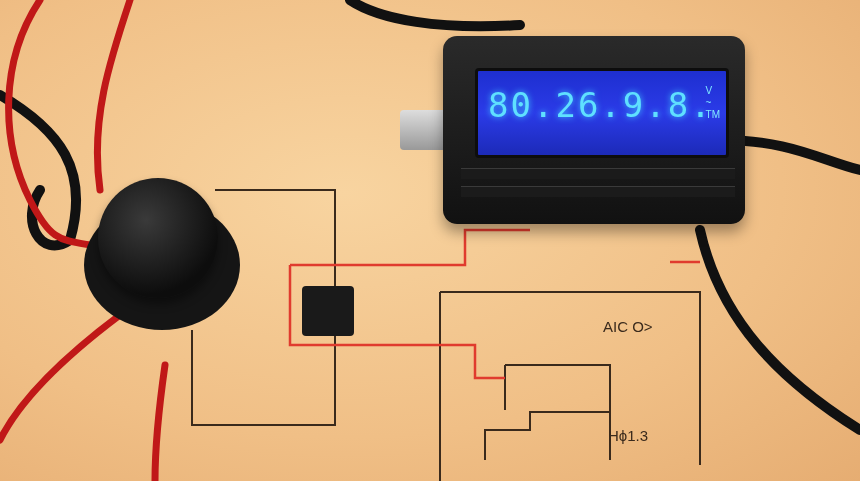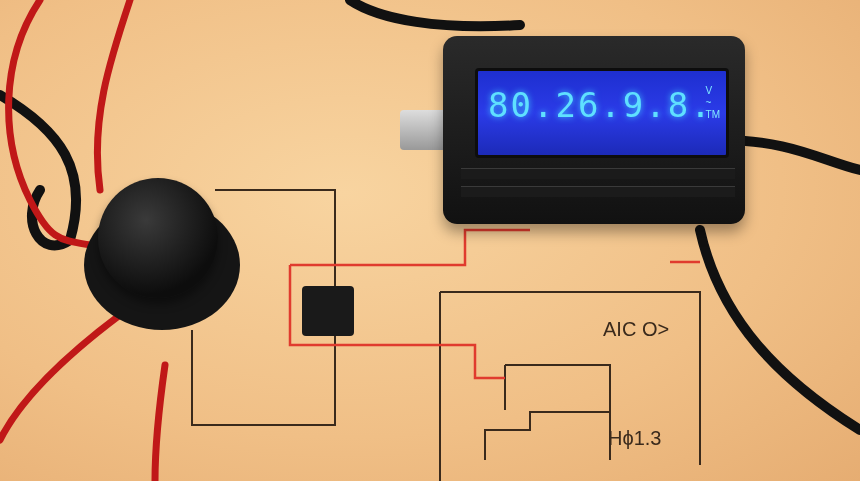--- a/index.html
+++ b/index.html
@@ -8,21 +8,21 @@
   svg.wires{position:absolute;left:0;top:0;}
   .meter{position:absolute;left:443px;top:36px;width:302px;height:188px;background:linear-gradient(#2a2a2a,#111);border-radius:14px;box-shadow:0 8px 14px rgba(0,0,0,.35);}
   .meter .ridge{position:absolute;left:18px;right:10px;height:10px;background:#1b1b1b;border-top:1px solid #3a3a3a;}
   .lcd{position:absolute;left:32px;top:32px;width:248px;height:84px;background:linear-gradient(#1e2fd0,#2b3be8 50%,#1c2ab8);border:3px solid #0d0d0d;border-radius:4px;}
   .digits{position:absolute;left:10px;top:14px;font-family:"DejaVu Sans Mono",monospace;font-size:34px;color:#5fe0ff;letter-spacing:2px;text-shadow:0 0 6px #3fc8ff;}
   .unit{position:absolute;right:6px;top:14px;color:#7fe8ff;font-size:10px;line-height:12px;}
   .terminal{position:absolute;left:400px;top:110px;width:48px;height:40px;background:linear-gradient(#ddd,#999);border-radius:4px;}
   .knob{position:absolute;left:98px;top:178px;width:120px;height:120px;border-radius:50%;background:radial-gradient(circle at 40% 35%,#3a3a3a,#0d0d0d 70%);box-shadow:0 6px 10px rgba(0,0,0,.4);}
   .knob-base{position:absolute;left:84px;top:200px;width:156px;height:130px;border-radius:50%;background:#151515;}
   .chip{position:absolute;left:302px;top:286px;width:52px;height:50px;background:#1a1a1a;border-radius:4px;}
-  .label{position:absolute;color:#3a2a1c;font-size:20px;}
+  .label{position:absolute;color:#3a2a1c;font-size:15px;}
 </style>
 </head>
 <body>
 
 <div class="scene">
   <svg class="wires" width="860" height="481">
     <g fill="none" stroke="#3a2a1c" stroke-width="2">
       <path d="M215 190 H335 V265 M335 265 V425 H192 V330"></path>
       <path d="M440 292 H700 V465 M440 292 V481"></path>
       <path d="M505 365 H610 V460 M505 365 V410 M485 460 V430 H530 V412 H610"></path>

